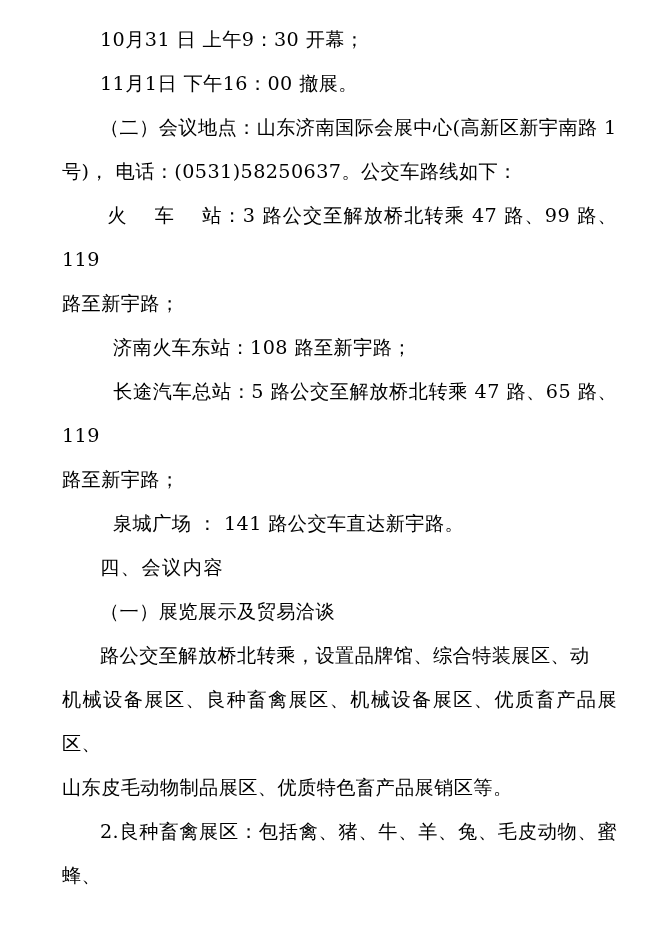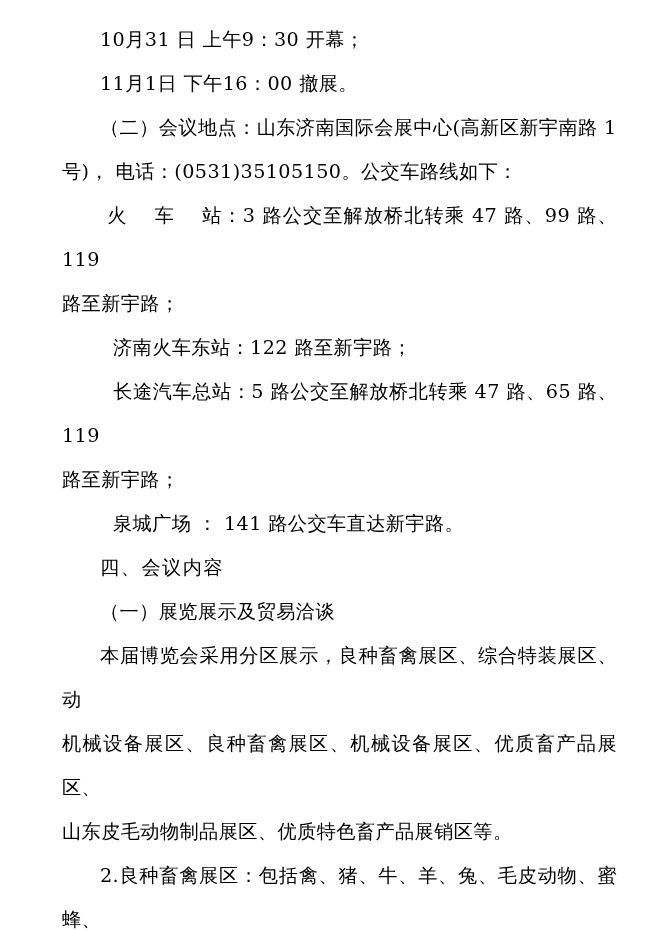--- a/index.html
+++ b/index.html
@@ -47,28 +47,28 @@
   }
 </style>
 </head>
 <body>
 
 <div class="page">
   <div class="doc-body">
     <p class="indent">10月31 日 上午9：30 开幕；</p>
     <p class="indent">11月1日 下午16：00 撤展。</p>
     <p class="indent">（二）会议地点：山东济南国际会展中心(高新区新宇南路 1</p>
-    <p class="noindent">号)， 电话：(0531)35105150。公交车路线如下：</p>
+    <p class="noindent">号)， 电话：(0531)58250637。公交车路线如下：</p>
     <p class="indent"> 火 　车　 站：3 路公交至解放桥北转乘 47 路、99 路、119</p>
     <p class="noindent">路至新宇路；</p>
-    <p class="indent">  济南火车东站：122 路至新宇路；</p>
+    <p class="indent">  济南火车东站：108 路至新宇路；</p>
     <p class="indent">  长途汽车总站：5 路公交至解放桥北转乘 47 路、65 路、119</p>
     <p class="noindent">路至新宇路；</p>
     <p class="indent">  泉城广场 ： 141 路公交车直达新宇路。</p>
     <p class="heading">四、会议内容</p>
     <p class="indent">（一）展览展示及贸易洽谈</p>
-    <p class="indent">本届博览会采用分区展示，良种畜禽展区、综合特装展区、动</p>
+    <p class="indent">路公交至解放桥北转乘，设置品牌馆、综合特装展区、动</p>
     <p class="noindent">机械设备展区、良种畜禽展区、机械设备展区、优质畜产品展区、</p>
     <p class="noindent">山东皮毛动物制品展区、优质特色畜产品展销区等。</p>
     <p class="indent">2.良种畜禽展区：包括禽、猪、牛、羊、兔、毛皮动物、蜜蜂、</p>
 
   </div>
 </div>
 
 </body></html>

